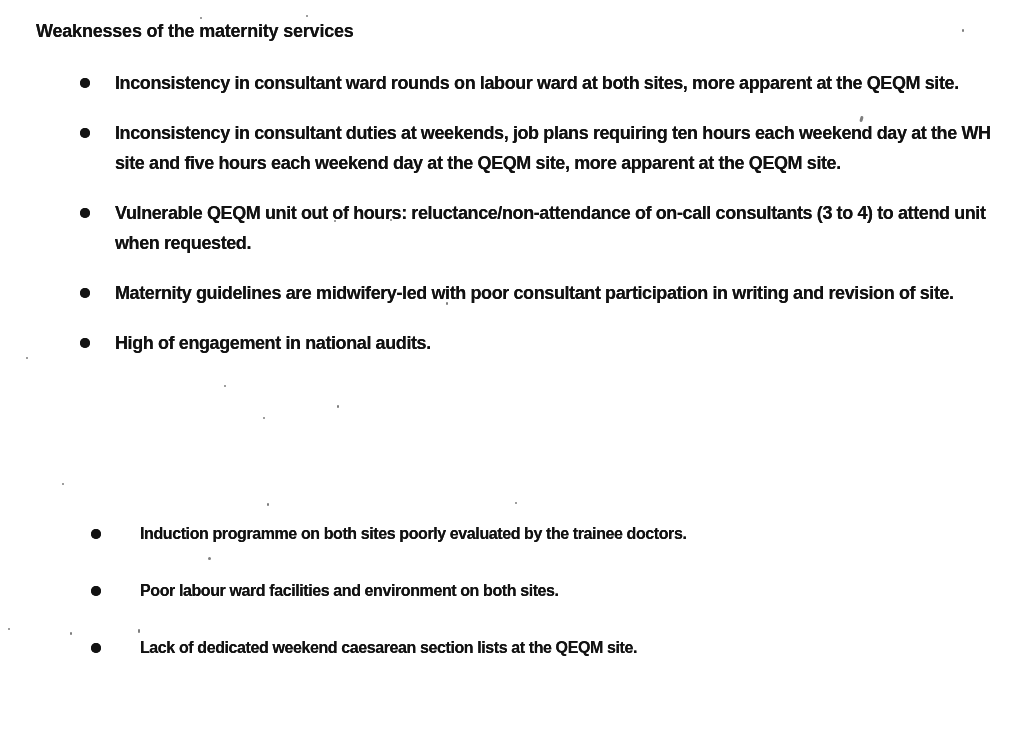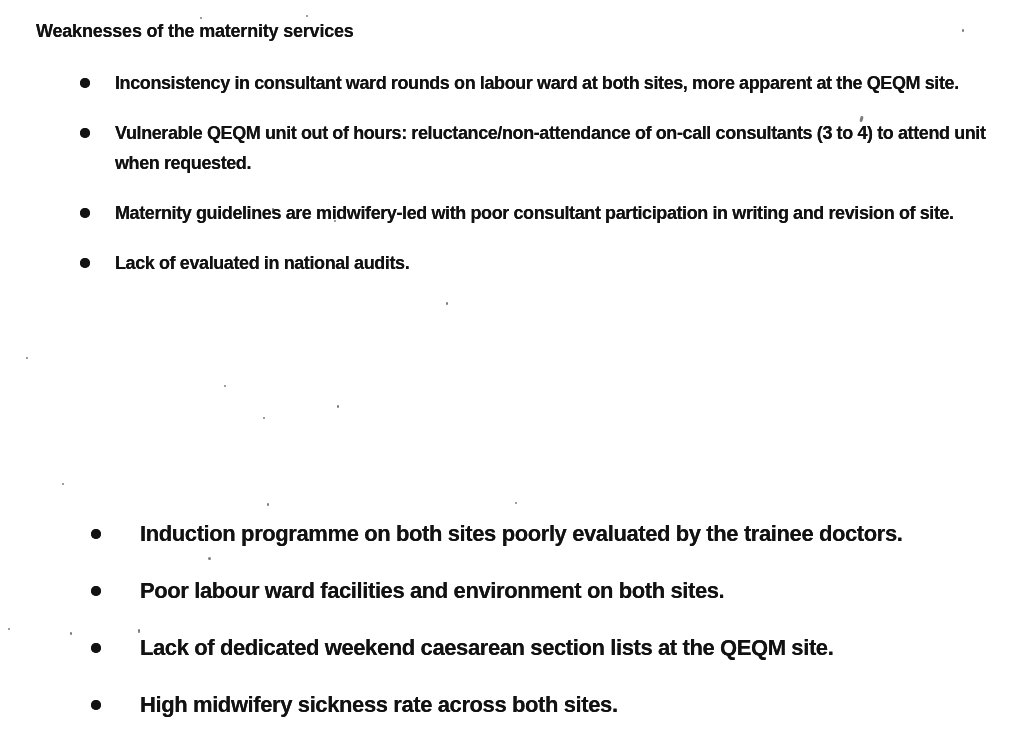--- a/index.html
+++ b/index.html
@@ -68,21 +68,21 @@
     margin: 10px 25px 0 0;
   }
   .list-primary .li-text { width: 885px; }
   
   .list-secondary {
     left: 60px;
     top: 520px;
     width: 940px;
   }
   .list-secondary li {
-    font-size: 22px;
+    font-size: 16px;
     line-height: 28px;
     letter-spacing: -0.4px;
     margin-bottom: 29px;
     gap: 12px;
   }
   .list-secondary .bullet-dot {
     width: 10px;
     height: 10px;
     margin: 9px 27px 0 0;
   }
@@ -101,48 +101,48 @@
 
   <h1 class="heading scan-text">Weaknesses of the maternity services</h1>
 
   <ul class="blist list-primary">
     <li>
       <span class="bullet-dot"></span>
       <span class="li-text scan-text">Inconsistency in consultant ward rounds on labour ward at both sites, more apparent at the QEQM site.</span>
     </li>
     <li>
       <span class="bullet-dot"></span>
+      <span class="li-text scan-text">Inconsistency in consultant duties at weekends, job plans requiring ten hours each weekend day at the WH site and five hours each weekend day at the QEQM site, more apparent at the QEQM site.</span>
+    </li>
+    <li>
+      <span class="bullet-dot"></span>
       <span class="li-text scan-text">Vulnerable QEQM unit out of hours: reluctance/non-attendance of on-call consultants (3 to 4) to attend unit when requested.</span>
     </li>
     <li>
       <span class="bullet-dot"></span>
       <span class="li-text scan-text">Maternity guidelines are midwifery-led with poor consultant participation in writing and revision of site.</span>
     </li>
     <li>
       <span class="bullet-dot"></span>
-      <span class="li-text scan-text">Lack of evaluated in national audits.</span>
+      <span class="li-text scan-text">High of engagement in national audits.</span>
     </li>
   </ul>
 
   <ul class="blist list-secondary">
     <li>
       <span class="bullet-dot"></span>
       <span class="li-text scan-text">Induction programme on both sites poorly evaluated by the trainee doctors.</span>
     </li>
     <li>
       <span class="bullet-dot"></span>
       <span class="li-text scan-text">Poor labour ward facilities and environment on both sites.</span>
     </li>
     <li>
       <span class="bullet-dot"></span>
       <span class="li-text scan-text">Lack of dedicated weekend caesarean section lists at the QEQM site.</span>
-    </li>
-    <li>
-      <span class="bullet-dot"></span>
-      <span class="li-text scan-text">High midwifery sickness rate across both sites.</span>
     </li>
   </ul>
 
   <div class="speck" style="left:200px;top:17px;width:2px;height:2px;"></div>
   <div class="speck" style="left:306px;top:15px;width:2px;height:2px;"></div>
   <div class="speck" style="left:962px;top:29px;width:2px;height:3px;"></div>
   <div class="speck" style="left:860px;top:116px;width:3px;height:6px;transform:rotate(15deg);"></div>
   <div class="speck" style="left:272px;top:208px;width:2px;height:6px;"></div>
   <div class="speck" style="left:334px;top:220px;width:2px;height:2px;"></div>
   <div class="speck" style="left:390px;top:219px;width:2px;height:2px;"></div>

